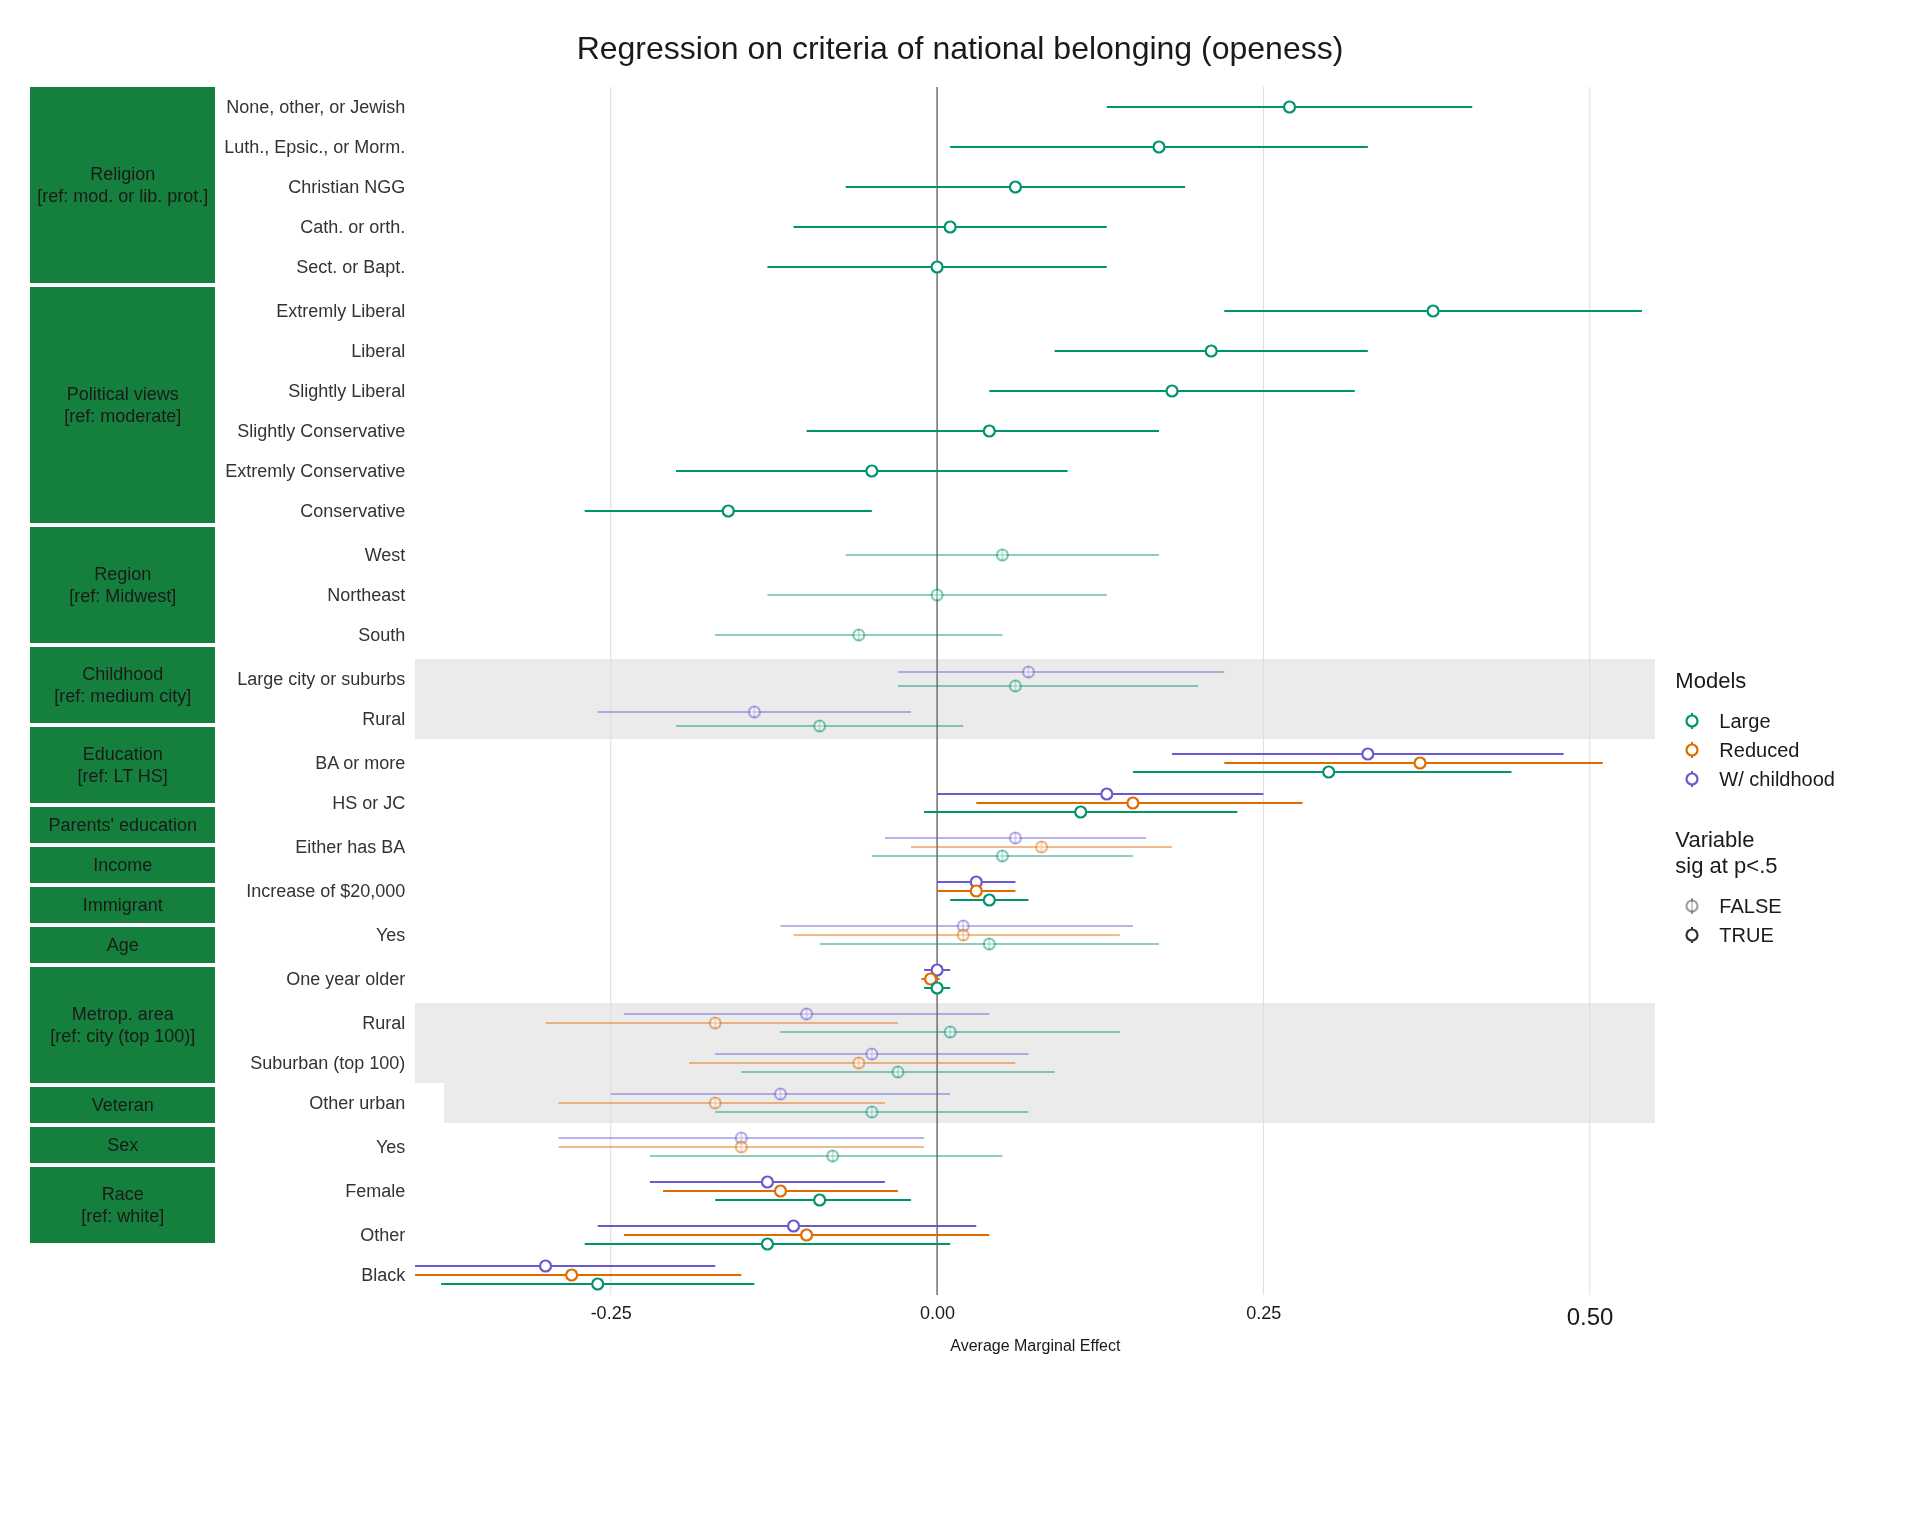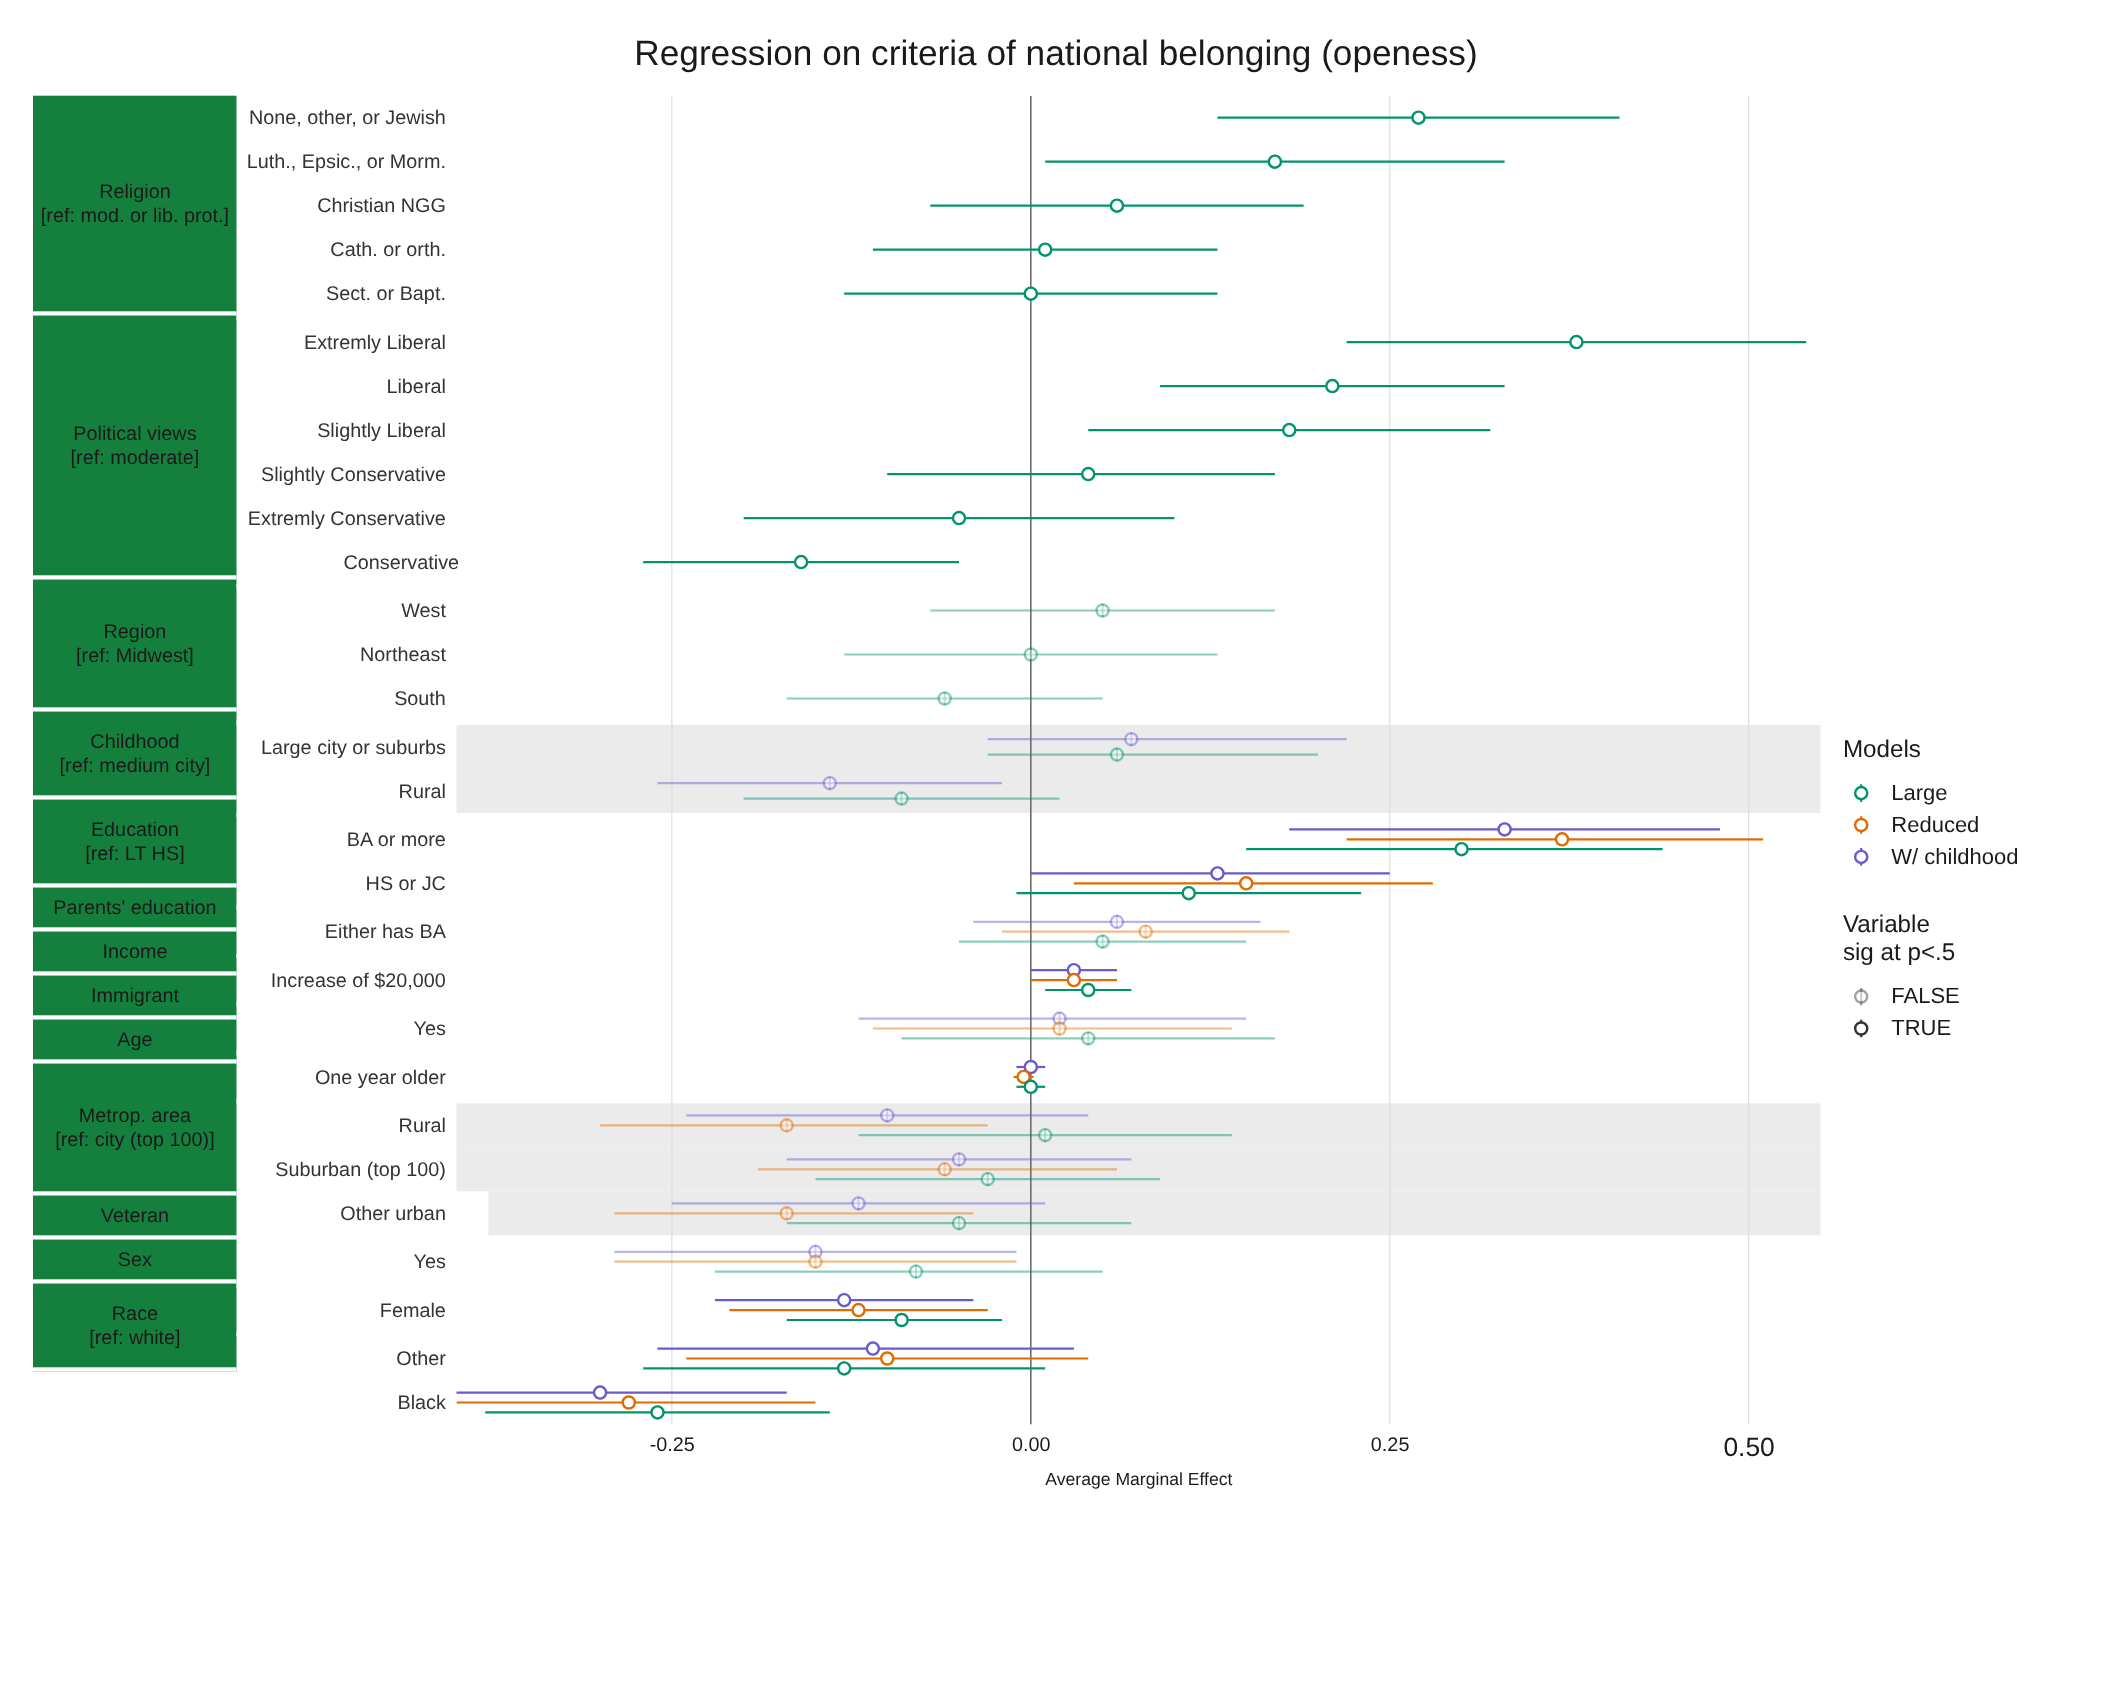--- a/index.html
+++ b/index.html
@@ -178,21 +178,21 @@
             <div class="cell"></div>
           </div>
           <div class="row" style="height: 40px;">
             <div class="ylabel">Slightly Conservative</div>
             <div class="cell"></div>
           </div>
           <div class="row" style="height: 40px;">
             <div class="ylabel">Extremly Conservative</div>
             <div class="cell"></div>
           </div>
-          <div class="row" style="height: 40px; padding-left: 12px;">
+          <div class="row" style="height: 40px;">
             <div class="ylabel">Conservative</div>
             <div class="cell"></div>
           </div>
         </div>
         <div class="facet-block" style="height: 120px;">
           <div class="row" style="height: 40px;">
             <div class="ylabel">West</div>
             <div class="cell"></div>
           </div>
           <div class="row" style="height: 40px; text-align: right;">

